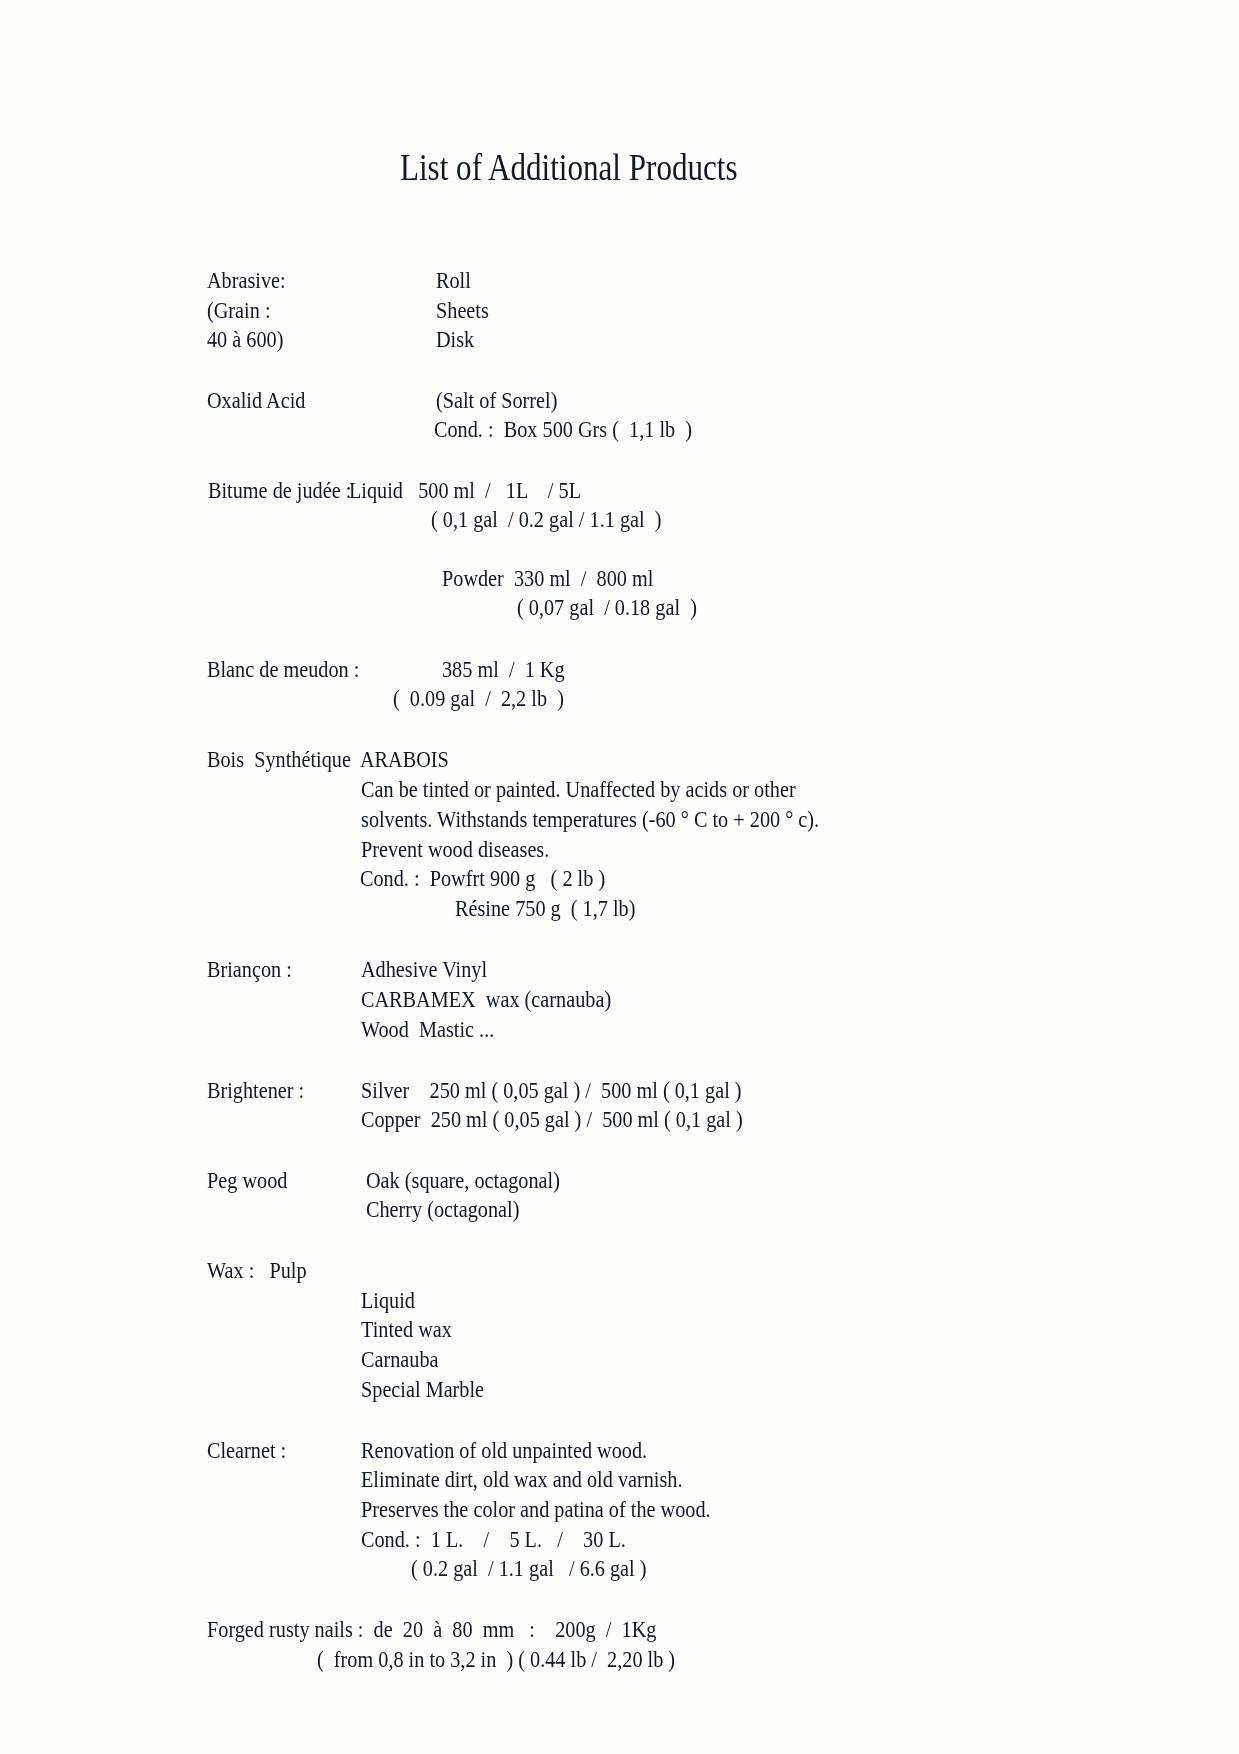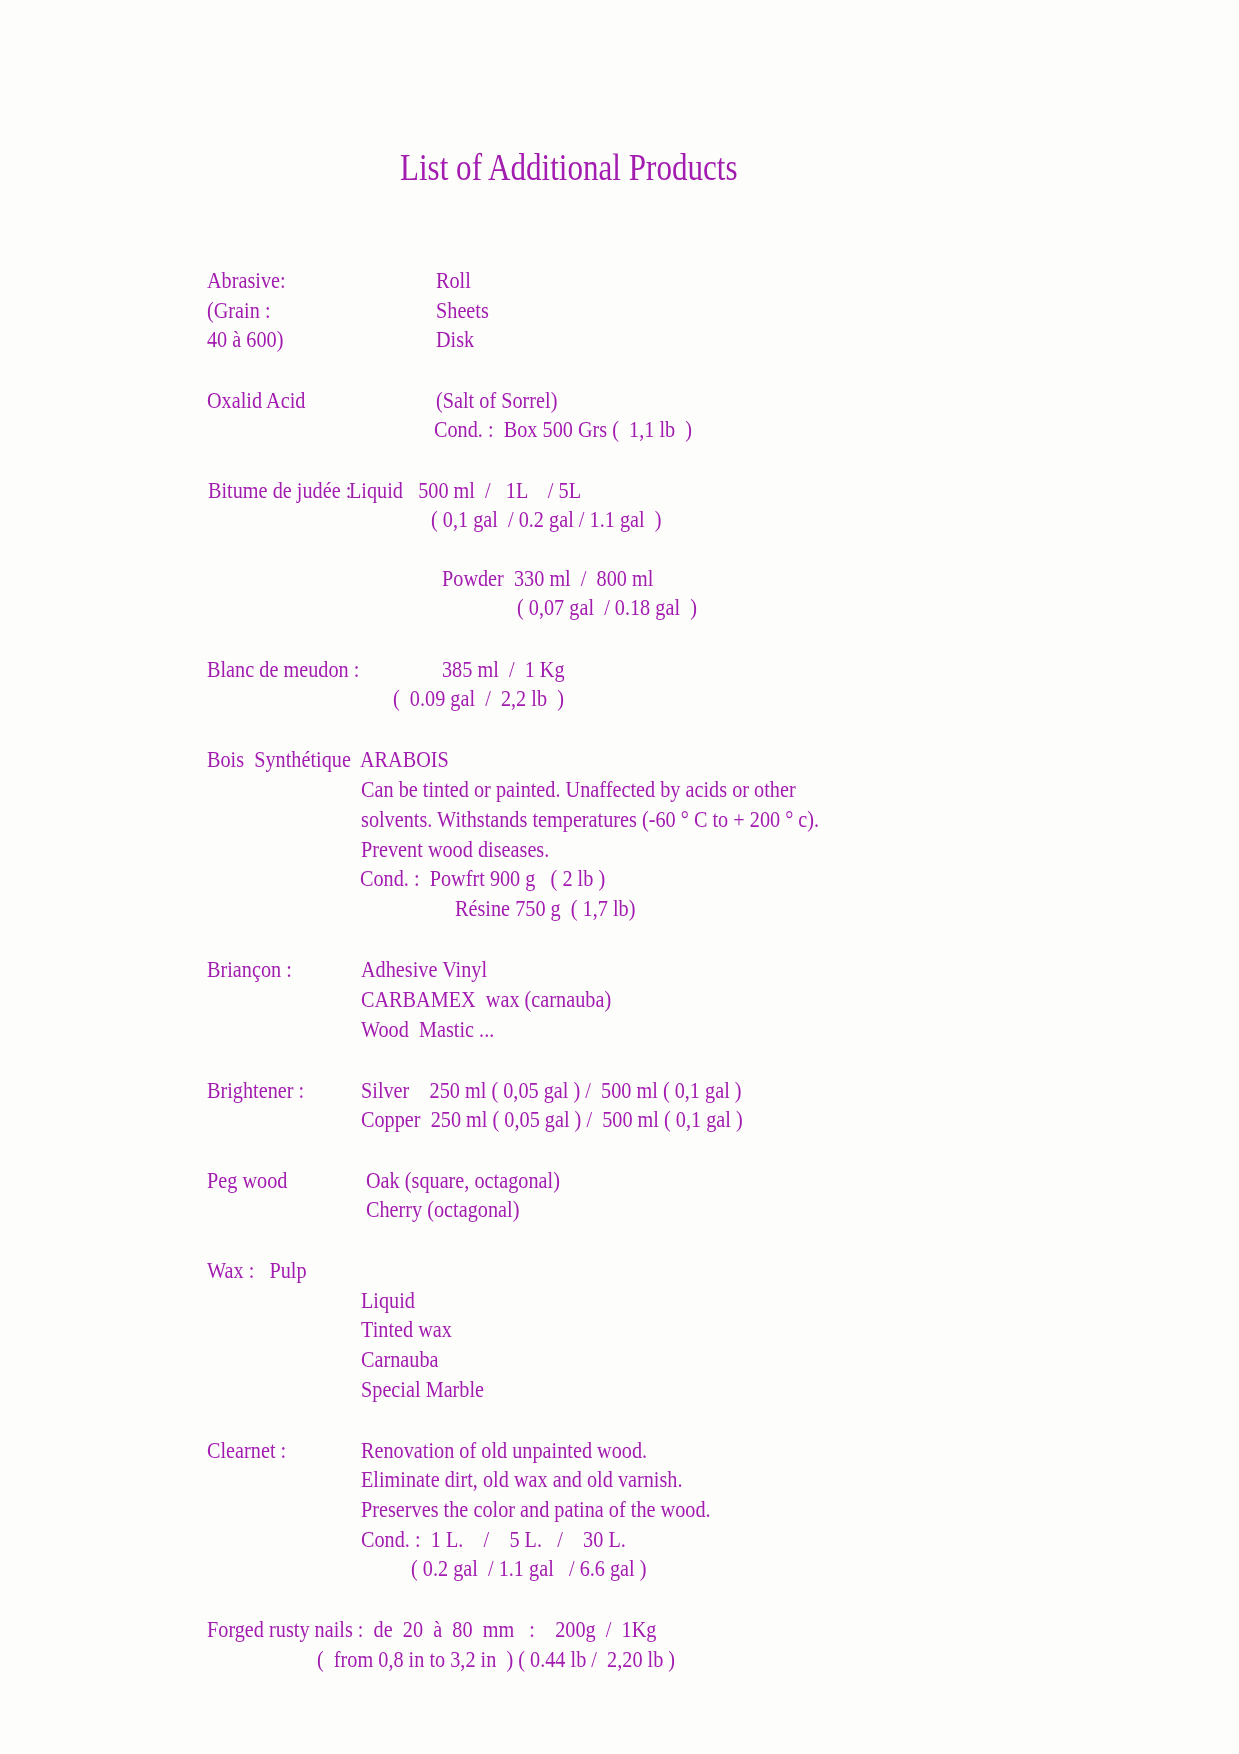--- a/index.html
+++ b/index.html
@@ -3,21 +3,21 @@
 <meta charset="utf-8">
 <style>
   html, body { margin: 0; padding: 0; background: #e8e8e8; }
   .page {
     position: relative;
     width: 1239px;
     height: 1754px;
     background: #fdfdfc;
     overflow: hidden;
     font-family: "Liberation Serif", "DejaVu Serif", serif;
-    color: #a21caf;
+    color: #0f172a;
   }
   .t {
     position: absolute;
     white-space: pre;
     font-size: 23px;
     line-height: 1.1;
     transform: scaleX(0.88);
     transform-origin: left top;
     letter-spacing: 0px;
   }

